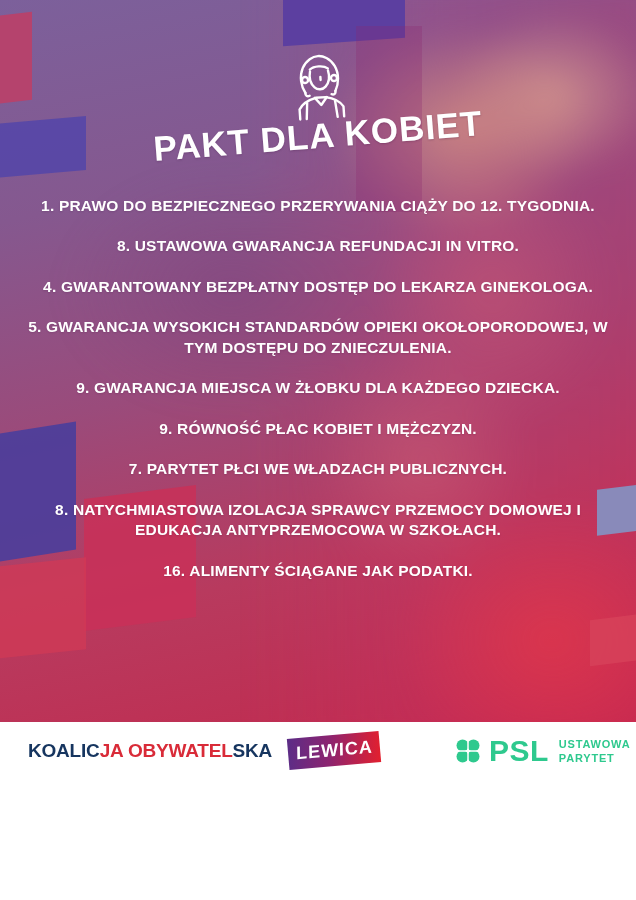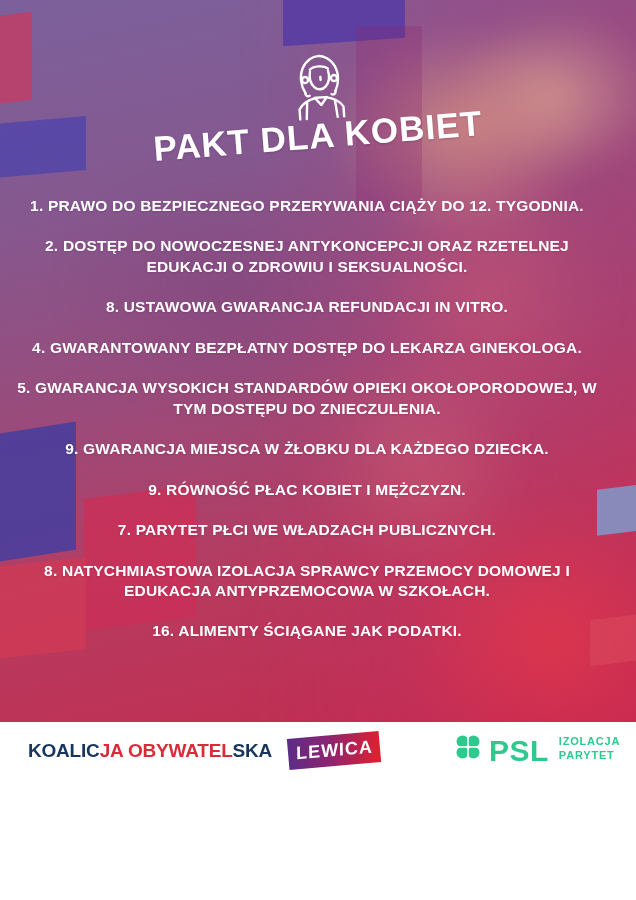--- a/index.html
+++ b/index.html
@@ -36,21 +36,21 @@
   .shape-blue-right{left:597px;top:487px;width:46px;height:46px;background:#8393c4;transform:skewY(-7deg);opacity:.9;}
   .shape-red-right{left:590px;top:617px;width:52px;height:46px;background:#d64059;transform:skewY(-7deg);opacity:.9;}
 
   .header-icon{position:absolute;left:288px;top:52px;width:64px;height:68px;transform:rotate(-4deg);}
   .page-title{
     position:absolute;left:0;right:0;top:116px;text-align:center;
     transform:rotate(-4.5deg);color:var(--text-white);
     font-size:35px;font-weight:800;letter-spacing:1px;
     text-shadow:0 1px 2px rgba(60,20,60,.25);
   }
-  .pact-list{position:absolute;left:15px;top:196px;width:584px;}
+  .pact-list{position:absolute;left:26px;top:196px;width:584px;}
   .pact-list p{
     margin:0 0 20px;color:var(--text-white);
     font-size:15.5px;font-weight:bold;line-height:1.32;
     text-align:center;letter-spacing:.2px;
     text-shadow:0 1px 2px rgba(60,20,60,.18);
   }
   
   .footer{position:absolute;left:0;top:722px;width:636px;height:178px;background:var(--footer-bg);}
   .ko-logo{
     position:absolute;left:28px;top:18px;
@@ -59,21 +59,21 @@
   .ko-navy{color:var(--ko-navy);}
   .ko-red{color:var(--ko-red);}
   .lewica-logo{
     position:absolute;left:288px;top:13px;width:92px;height:31px;
     background:linear-gradient(96deg,var(--lewica-purple) 0%,#8c2470 45%,var(--lewica-red) 100%);
     transform:rotate(-5deg);display:flex;align-items:center;justify-content:center;
   }
   .lewica-logo span{
     color:#fff;font-size:18px;font-weight:800;letter-spacing:1px;transform:skewX(-4deg);
   }
-  .psl-logo{position:absolute;left:455px;top:12px;display:flex;align-items:flex-start;}
+  .psl-logo{position:absolute;left:455px;top:12px;display:flex;align-items:center;}
   .psl-clover{width:26px;height:26px;margin-right:8px;}
   .psl-name{color:var(--psl-green);font-size:30px;font-weight:bold;letter-spacing:.5px;margin-right:10px;}
   .psl-sub{color:var(--psl-green);font-size:11px;font-weight:bold;letter-spacing:.8px;line-height:1.3;}
 </style>
 </head>
 <body>
 
 <div class="page">
 
   <div class="poster">
@@ -102,21 +102,20 @@
         <path d="M26 45.5 L32 53 L38 45.5"></path>
         <path d="M18 50 L16.5 66"></path>
         <path d="M46 50 L47.5 66"></path>
       </svg>
     </div>
 
     <div class="page-title">PAKT DLA KOBIET</div>
 
     <div class="pact-list">
       <p>1. PRAWO DO BEZPIECZNEGO PRZERYWANIA CIĄŻY DO 12. TYGODNIA.</p>
-      <p>2. DOSTĘP DO NOWOCZESNEJ ANTYKONCEPCJI ORAZ RZETELNEJ EDUKACJI O ZDROWIU I SEKSUALNOŚCI.</p>
       <p>8. USTAWOWA GWARANCJA REFUNDACJI IN VITRO.</p>
       <p>4. GWARANTOWANY BEZPŁATNY DOSTĘP DO LEKARZA GINEKOLOGA.</p>
       <p>5. GWARANCJA WYSOKICH STANDARDÓW OPIEKI OKOŁOPORODOWEJ, W TYM DOSTĘPU DO ZNIECZULENIA.</p>
       <p>9. GWARANCJA MIEJSCA W ŻŁOBKU DLA KAŻDEGO DZIECKA.</p>
       <p>9. RÓWNOŚĆ PŁAC KOBIET I MĘŻCZYZN.</p>
       <p>7. PARYTET PŁCI WE WŁADZACH PUBLICZNYCH.</p>
       <p>8. NATYCHMIASTOWA IZOLACJA SPRAWCY PRZEMOCY DOMOWEJ I EDUKACJA ANTYPRZEMOCOWA W SZKOŁACH.</p>
       <p>16. ALIMENTY ŚCIĄGANE JAK PODATKI.</p>
     </div>
   </div>
@@ -138,19 +137,19 @@
             <circle cx="7" cy="17" r="5.6"></circle>
             <circle cx="17" cy="17" r="5.6"></circle>
           </g>
           <rect x="10.6" y="10.6" width="2.8" height="2.8" fill="#ffffff" transform="rotate(45 12 12)"></rect>
           <rect x="11.3" y="1" width="1.4" height="22" fill="#ffffff"></rect>
           <rect x="1" y="11.3" width="22" height="1.4" fill="#ffffff"></rect>
         </svg>
       </span>
       <span class="psl-name">PSL</span>
       <span class="psl-sub">
-        <span>IZOLACJA</span><br>
+        <span>USTAWOWA</span><br>
         <span>PARYTET</span>
       </span>
     </div>
 
   </div>
 </div>
 
 </body></html>

